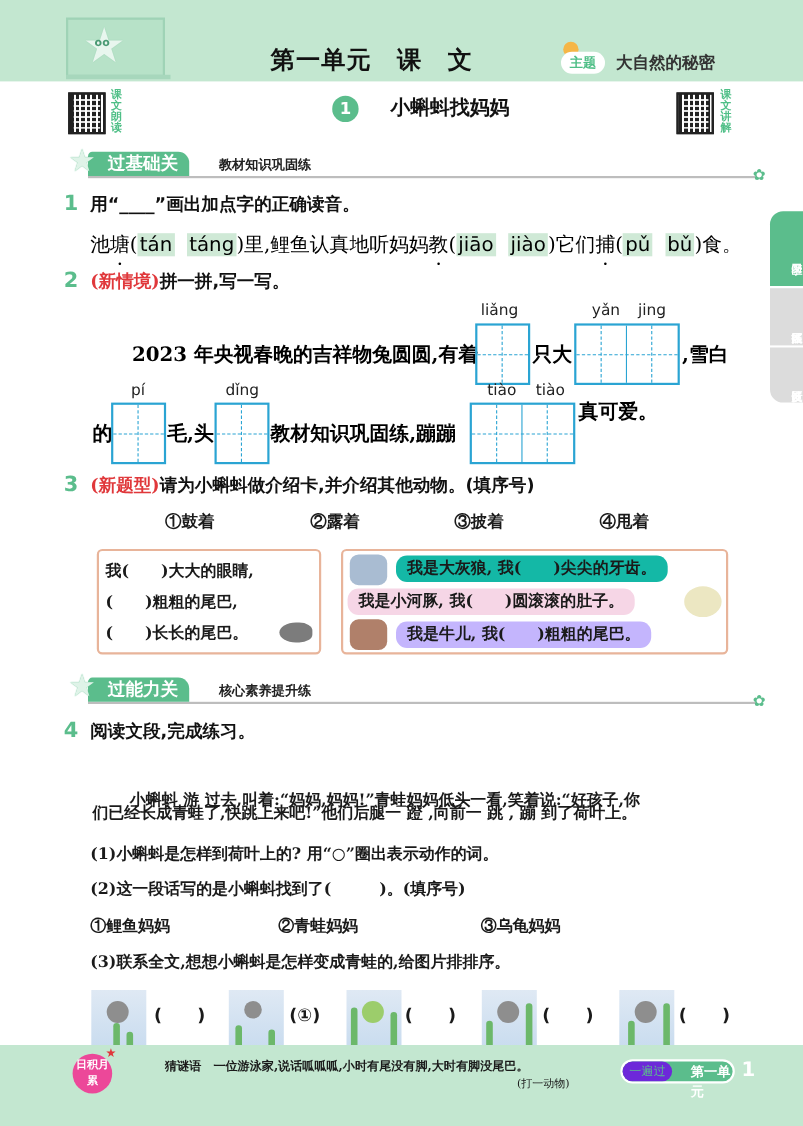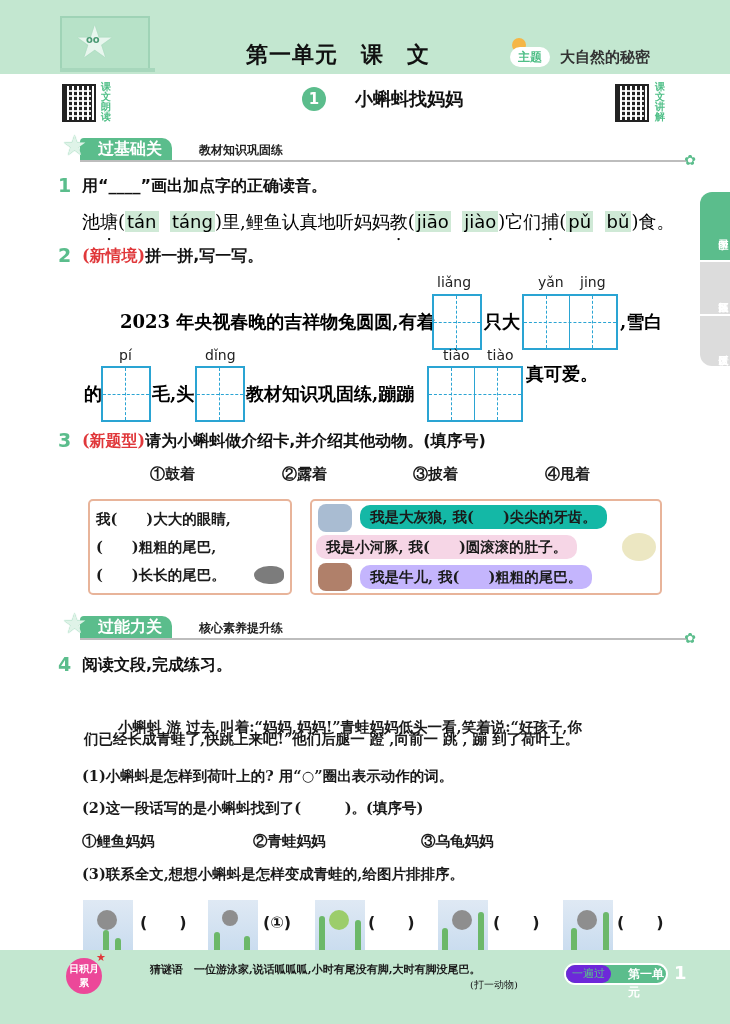--- a/index.html
+++ b/index.html
@@ -202,21 +202,21 @@
 </div>
 
 <div class="qnum" style="left:58px; top:653px;">4</div>
 <div class="qtext" style="left:82px; top:655px;">阅读文段,完成练习。</div>
 <div class="passage" style="left:118px; top:690px;margin-top:28px;">小蝌蚪 游 过去,叫着:“妈妈,妈妈!”青蛙妈妈低头一看,笑着说:“好孩子,你</div>
 <div class="passage" style="left:84px; top:730px;">们已经长成青蛙了,快跳上来吧!”他们后腿一 蹬 ,向前一 跳 , 蹦 到了荷叶上。</div>
 <div class="passage" style="left:82px; top:767px;">(1)小蝌蚪是怎样到荷叶上的? 用“○”圈出表示动作的词。</div>
 <div class="passage" style="left:82px; top:799px;">(2)这一段话写的是小蝌蚪找到了(　　　)。(填序号)</div>
 <div class="passage" style="left:82px; top:832px;">①鲤鱼妈妈</div>
 <div class="passage" style="left:253px; top:832px;">②青蛙妈妈</div>
-<div class="passage" style="left:421px; top:832px;">③乌龟妈妈</div>
+<div class="passage" style="left:437px; top:832px;">③乌龟妈妈</div>
 <div class="passage" style="left:82px; top:865px;">(3)联系全文,想想小蝌蚪是怎样变成青蛙的,给图片排排序。</div>
 
 <div class="pic" style="left:83px;">
     <div class="body"></div>
     <div class="weed" style="left:20px; height:22px;"></div>
     <div class="weed" style="left:32px; height:14px;"></div>
   </div>
 <div class="paren" style="left:140px;">(　　)</div>
 <div class="pic" style="left:208px;">
     <div class="body" style="width:16px;height:16px;"></div>

